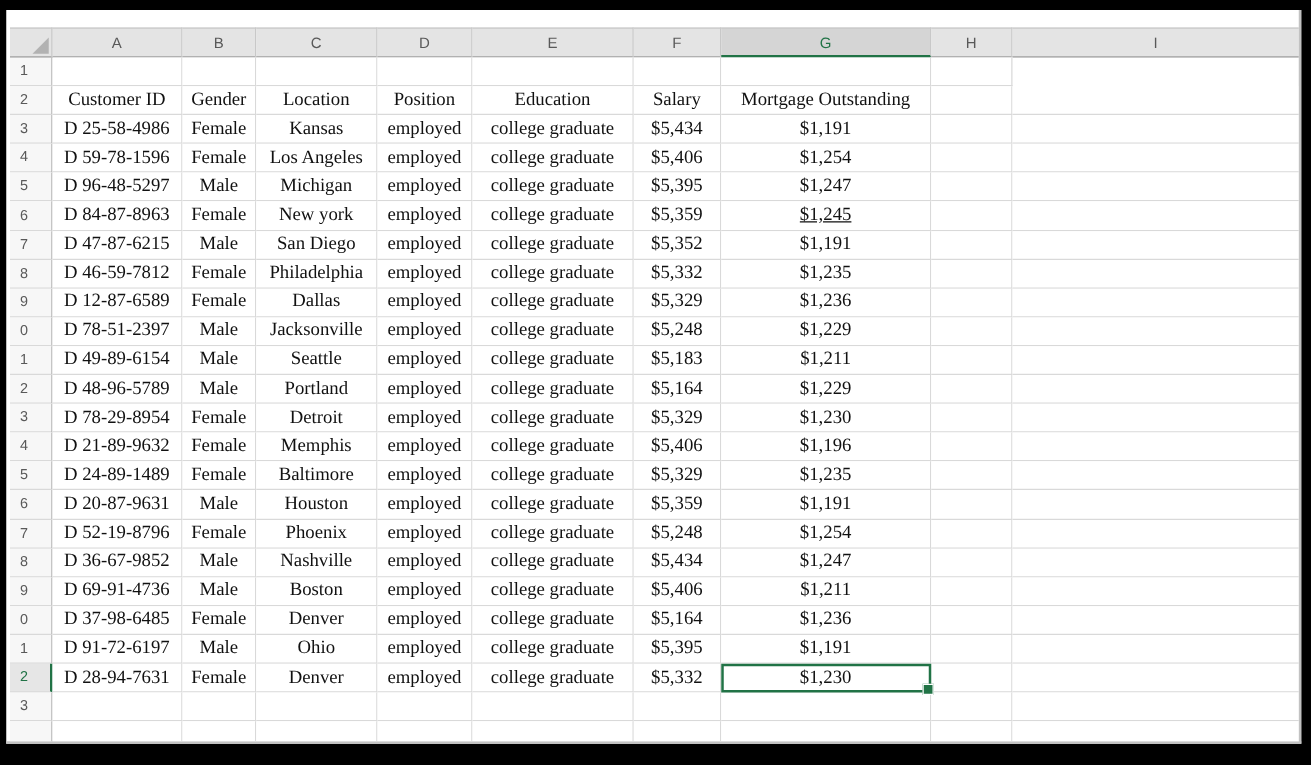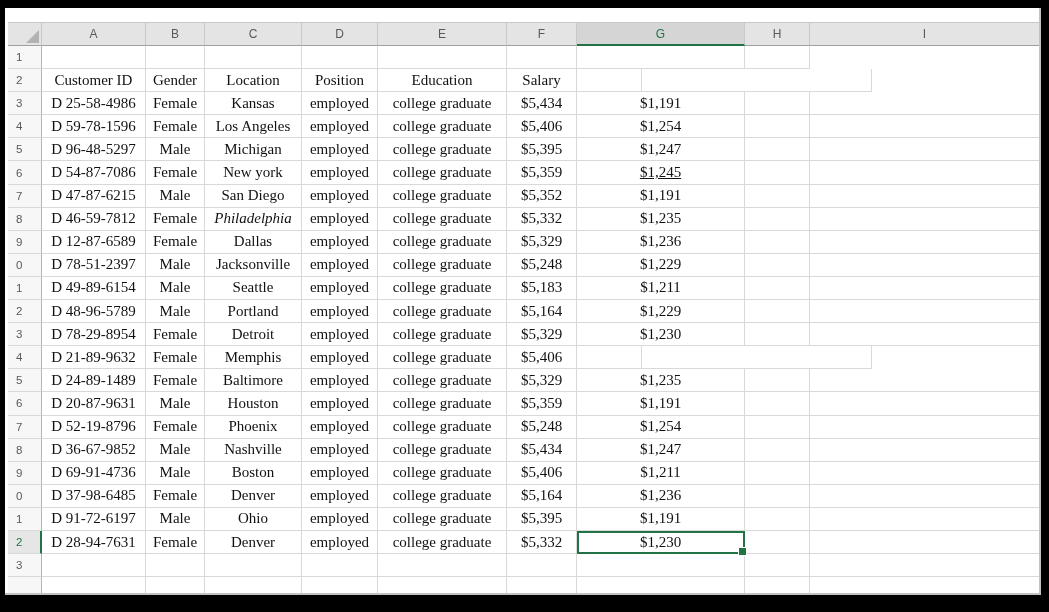--- a/index.html
+++ b/index.html
@@ -117,20 +117,23 @@
         </div>
         <div class="cell" style="width: 76px; height: 23.1px;">
           <span>Position</span>
         </div>
         <div class="cell" style="width: 129px; height: 23.1px;">
           <span>Education</span>
         </div>
         <div class="cell" style="width: 70px; height: 23.1px;">
           <span>Salary</span>
         </div>
+        <div class="cell" style="width: 168px; height: 23.1px;">
+          <span>Mortgage Outstanding</span>
+        </div>
         <div class="cell" style="width: 65px; height: 23.1px;"></div>
         <div class="cell" style="width: 230px; height: 23.1px;"></div>
       </div>
       <div class="g-row" style="height: 23.1px;">
         <div class="rowhdr" style="width: 34px; height: 23.1px;">
           <span>3</span>
         </div>
         <div class="cell" style="width: 104px; height: 23.1px;">
           <span>D 25-58-4986</span>
         </div>
@@ -209,21 +212,21 @@
           <span>$1,247</span>
         </div>
         <div class="cell" style="width: 65px; height: 23.1px;"></div>
         <div class="cell" style="width: 230px; height: 23.1px;"></div>
       </div>
       <div class="g-row" style="height: 23.1px;">
         <div class="rowhdr" style="width: 34px; height: 23.1px;">
           <span>6</span>
         </div>
         <div class="cell" style="width: 104px; height: 23.1px;">
-          <span>D 54-87-7086</span>
+          <span>D 84-87-8963</span>
         </div>
         <div class="cell" style="width: 59px; height: 23.1px;">
           <span>Female</span>
         </div>
         <div class="cell" style="width: 97px; height: 23.1px;">
           <span>New york</span>
         </div>
         <div class="cell" style="width: 76px; height: 23.1px;">
           <span>employed</span>
         </div>
@@ -270,21 +273,21 @@
       <div class="g-row" style="height: 23.1px;">
         <div class="rowhdr" style="width: 34px; height: 23.1px;">
           <span>8</span>
         </div>
         <div class="cell" style="width: 104px; height: 23.1px; text-align: center;">
           <span>D 46-59-7812</span>
         </div>
         <div class="cell" style="width: 59px; height: 23.1px;">
           <span>Female</span>
         </div>
-        <div class="cell" style="width: 97px; height: 23.1px; font-style: italic;">
+        <div class="cell" style="width: 97px; height: 23.1px;">
           <span>Philadelphia</span>
         </div>
         <div class="cell" style="width: 76px; height: 23.1px;">
           <span>employed</span>
         </div>
         <div class="cell" style="width: 129px; height: 23.1px;">
           <span>college graduate</span>
         </div>
         <div class="cell" style="width: 70px; height: 23.1px;">
           <span>$5,332</span>
@@ -449,20 +452,23 @@
           <span>Memphis</span>
         </div>
         <div class="cell" style="width: 76px; height: 23.1px;">
           <span>employed</span>
         </div>
         <div class="cell" style="width: 129px; height: 23.1px;">
           <span>college graduate</span>
         </div>
         <div class="cell" style="width: 70px; height: 23.1px;">
           <span>$5,406</span>
+        </div>
+        <div class="cell" style="width: 168px; height: 23.1px;">
+          <span>$1,196</span>
         </div>
         <div class="cell" style="width: 65px; height: 23.1px;"></div>
         <div class="cell" style="width: 230px; height: 23.1px;"></div>
       </div>
       <div class="g-row" style="height: 23.1px;">
         <div class="rowhdr" style="width: 34px; height: 23.1px;">
           <span>5</span>
         </div>
         <div class="cell" style="width: 104px; height: 23.1px;">
           <span>D 24-89-1489</span>

